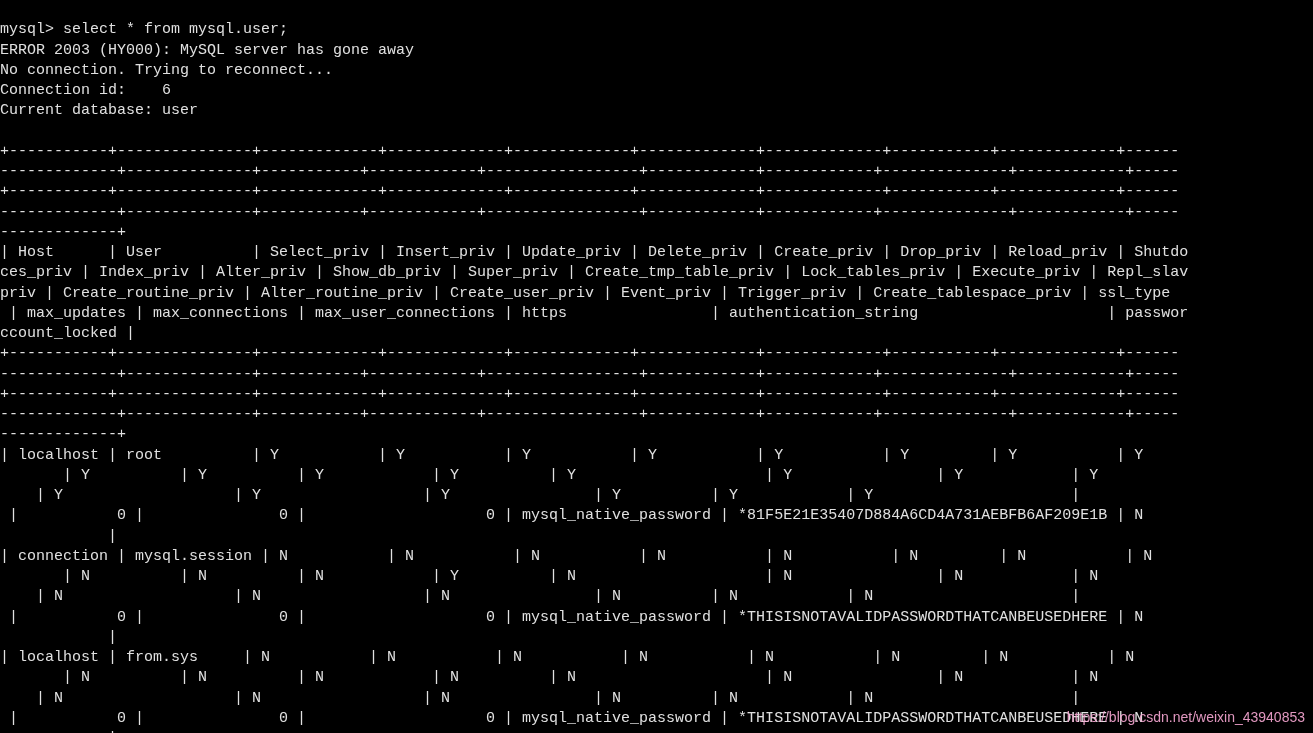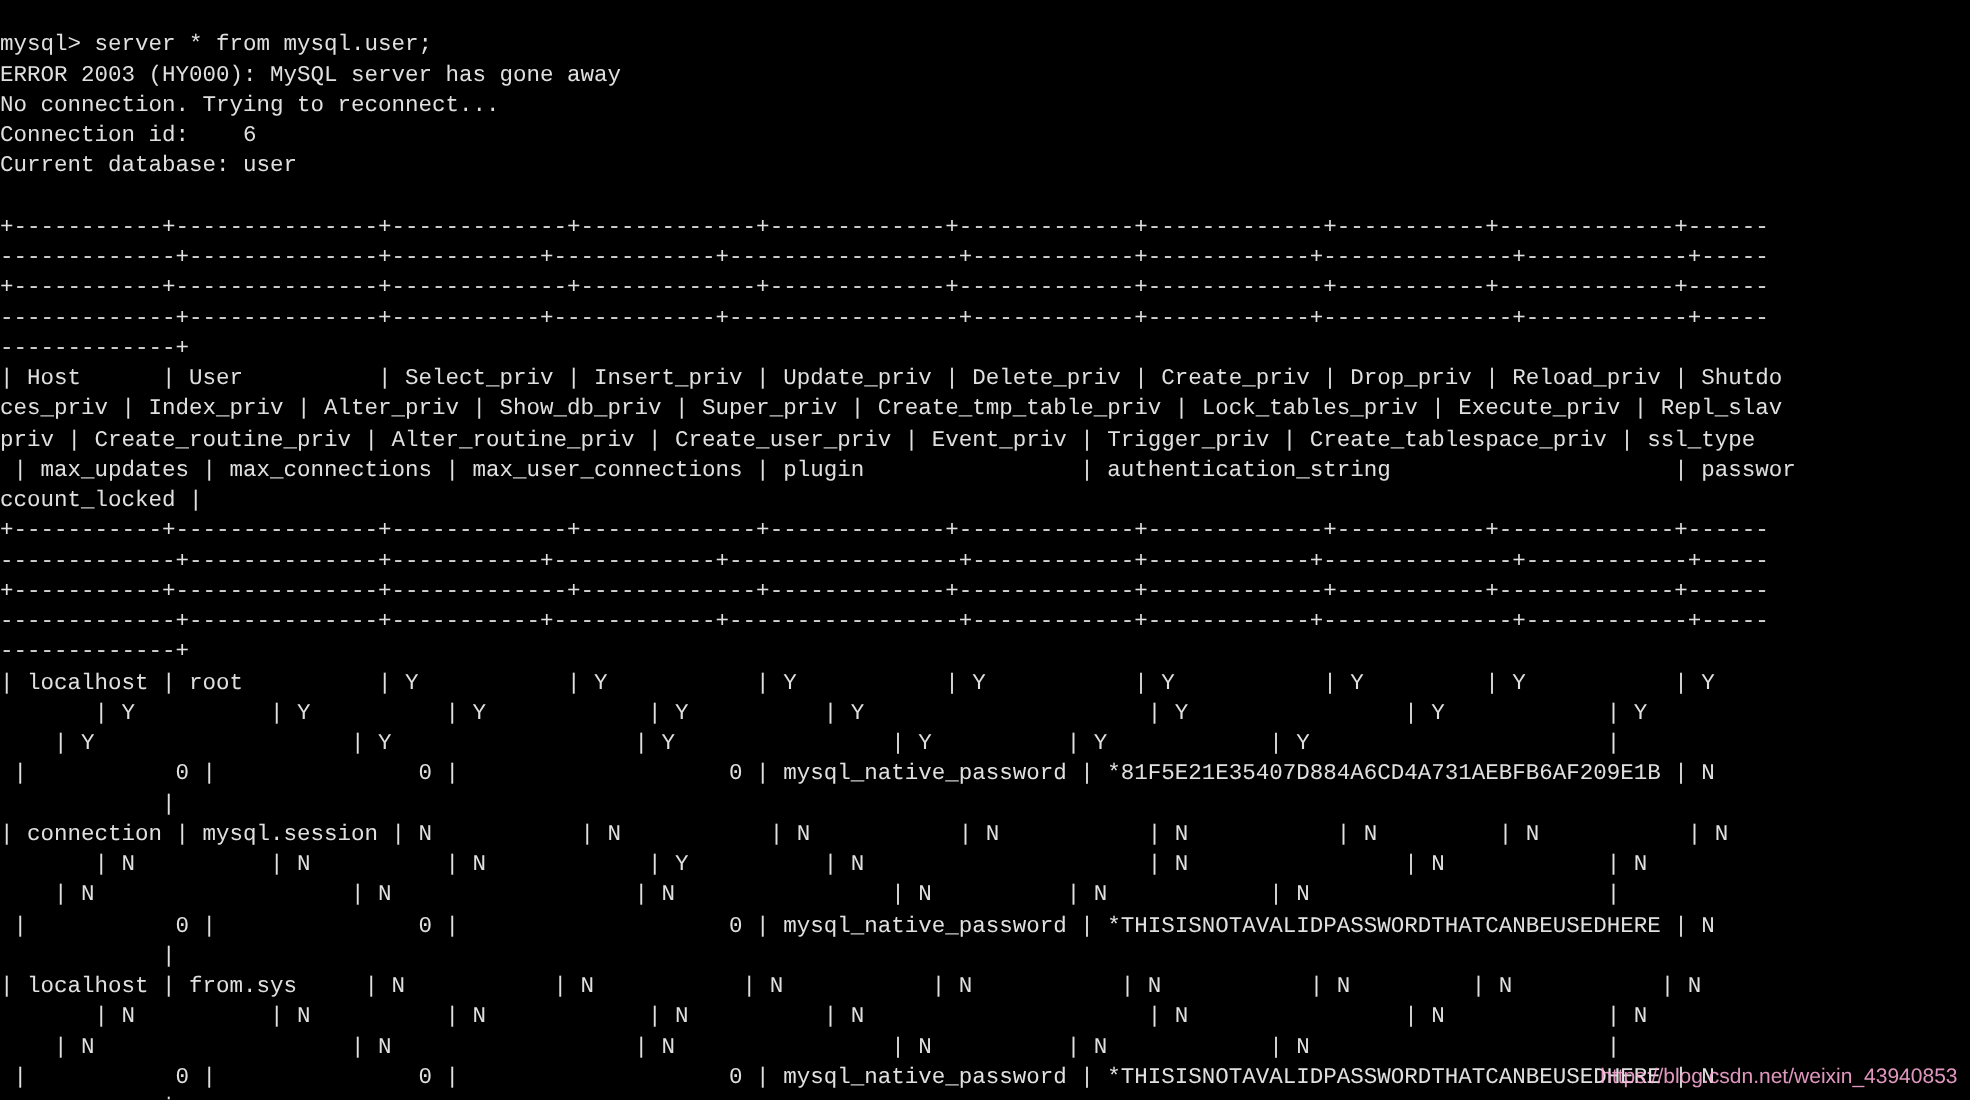--- a/index.html
+++ b/index.html
@@ -30,35 +30,35 @@
     color: #f9a8d4;
     opacity: 0.9;
     font-size: 14px;
     font-family: Arial, sans-serif;
   }
 </style>
 </head>
 <body>
 
 <div class="terminal">
-<span class="line"><span>mysql&gt; </span><span>server * from mysql.user;</span></span>
+<span class="line"><span>mysql&gt; </span><span>select * from mysql.user;</span></span>
 <span class="line">ERROR 2003 (HY000): MySQL server has gone away</span>
 <span class="line">No connection. Trying to reconnect...</span>
 <span class="line">Connection id:    6</span>
 <span class="line">Current database: user</span>
 <span class="line"></span>
 <span class="line">+-----------+---------------+-------------+-------------+-------------+-------------+-------------+-----------+-------------+------</span>
 <span class="line">-------------+--------------+-----------+------------+-----------------+------------+------------+--------------+------------+-----</span>
 <span class="line">+-----------+---------------+-------------+-------------+-------------+-------------+-------------+-----------+-------------+------</span>
 <span class="line">-------------+--------------+-----------+------------+-----------------+------------+------------+--------------+------------+-----</span>
 <span class="line">-------------+</span>
 <span class="line">| Host      | User          | Select_priv | Insert_priv | Update_priv | Delete_priv | Create_priv | Drop_priv | Reload_priv | Shutdo</span>
 <span class="line">ces_priv | Index_priv | Alter_priv | Show_db_priv | Super_priv | Create_tmp_table_priv | Lock_tables_priv | Execute_priv | Repl_slav</span>
 <span class="line">priv | Create_routine_priv | Alter_routine_priv | Create_user_priv | Event_priv | Trigger_priv | Create_tablespace_priv | ssl_type </span>
-<span class="line"> | max_updates | max_connections | max_user_connections | plugin                | authentication_string                     | passwor</span>
+<span class="line"> | max_updates | max_connections | max_user_connections | https                | authentication_string                     | passwor</span>
 <span class="line">ccount_locked |</span>
 <span class="line">+-----------+---------------+-------------+-------------+-------------+-------------+-------------+-----------+-------------+------</span>
 <span class="line">-------------+--------------+-----------+------------+-----------------+------------+------------+--------------+------------+-----</span>
 <span class="line">+-----------+---------------+-------------+-------------+-------------+-------------+-------------+-----------+-------------+------</span>
 <span class="line">-------------+--------------+-----------+------------+-----------------+------------+------------+--------------+------------+-----</span>
 <span class="line">-------------+</span>
 <span class="line">| localhost | root          | Y           | Y           | Y           | Y           | Y           | Y         | Y           | Y    </span>
 <span class="line">       | Y          | Y          | Y            | Y          | Y                     | Y                | Y            | Y        </span>
 <span class="line">    | Y                   | Y                  | Y                | Y          | Y            | Y                      |          </span>
 <span class="line"> |           0 |               0 |                    0 | mysql_native_password | *81F5E21E35407D884A6CD4A731AEBFB6AF209E1B | N    </span>

